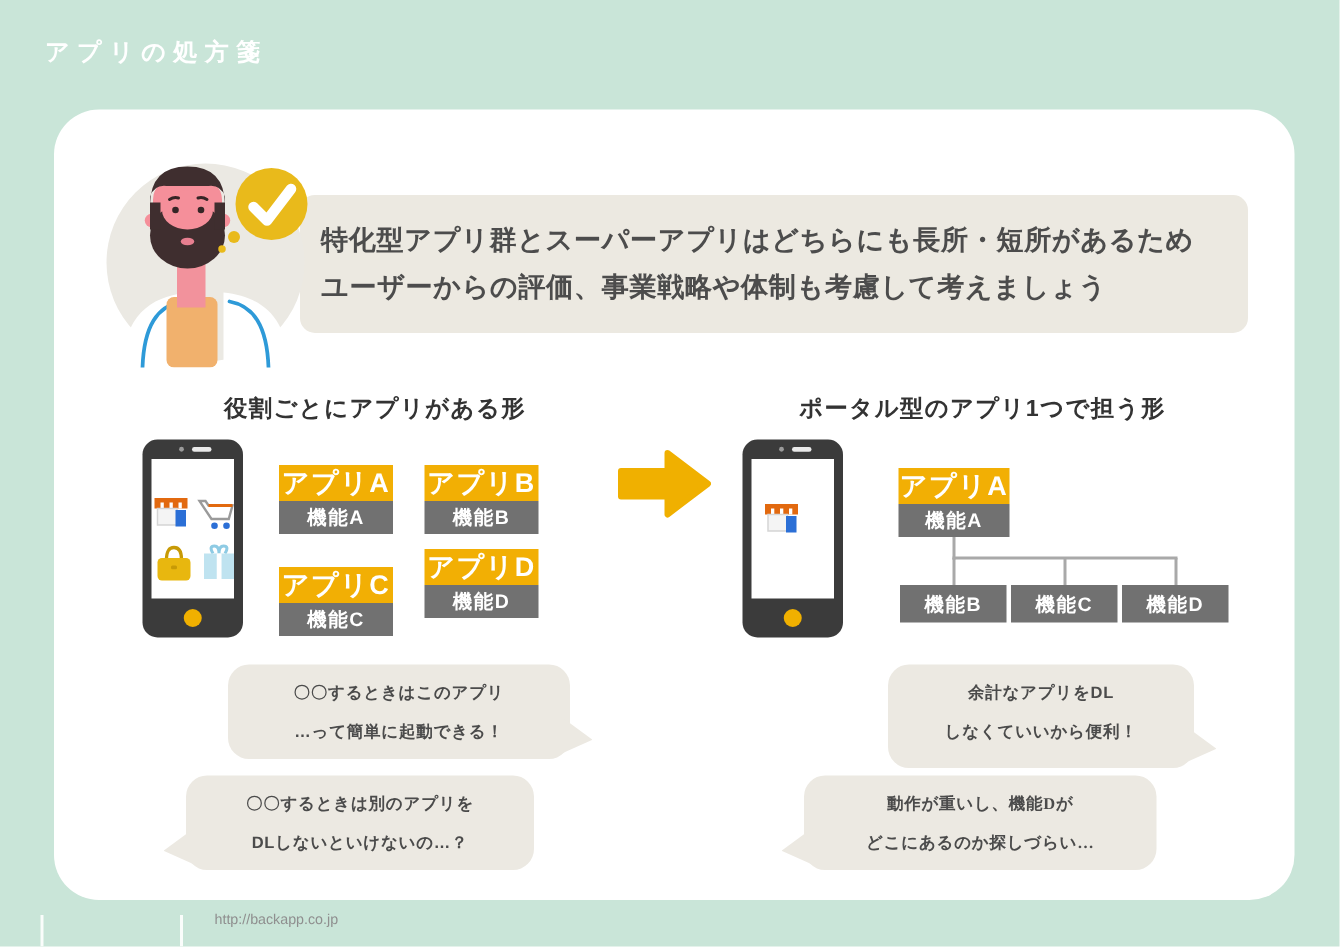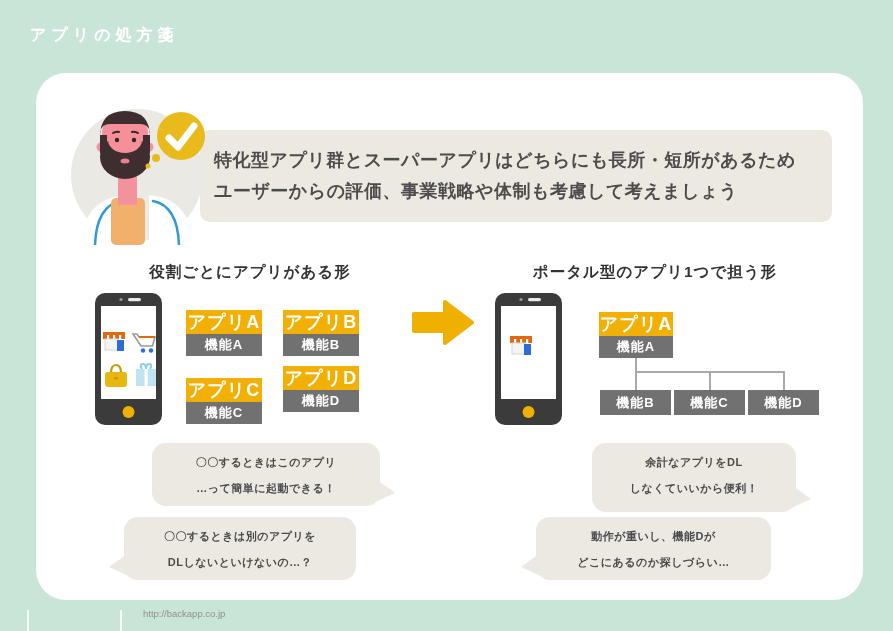--- a/index.html
+++ b/index.html
@@ -85,21 +85,21 @@
     letter-spacing:0.5px;
   }
   .bubble .tail {
     position:absolute; width:22px; height:26px; background:#ece9e2;
   }
   .tail-right { right:-15px; bottom:3px; clip-path:polygon(0 0, 100% 62%, 0 100%); }
   .tail-left  { left:-15px;  bottom:3px; clip-path:polygon(100% 0, 0 62%, 100% 100%); }
   .bubble-1 { left:152px; top:443px; width:228px; height:63px; }
   .bubble-2 { left:124px; top:517px; width:232px; height:63px; }
   .bubble-3 { left:592px; top:443px; width:204px; height:69px; }
-  .bubble-4 { left:536px; top:517px; width:235px; height:63px; }
+  .bubble-4 { left:536px; top:517px; width:235px; height:63px;font-family:Liberation Serif, serif; }
 
   .footer-url { left:143px; top:608px; font-size:9.5px; color:#8f8f8f; }
   .tick { top:610px; width:2px; height:21px; background:rgba(255,255,255,.9); }
   .tick-1 { left:27px; } .tick-2 { left:120px; }
 </style>
 </head>
 <body>
 
 <svg width="0" height="0" style="position:absolute" aria-hidden="true">
   <defs>

